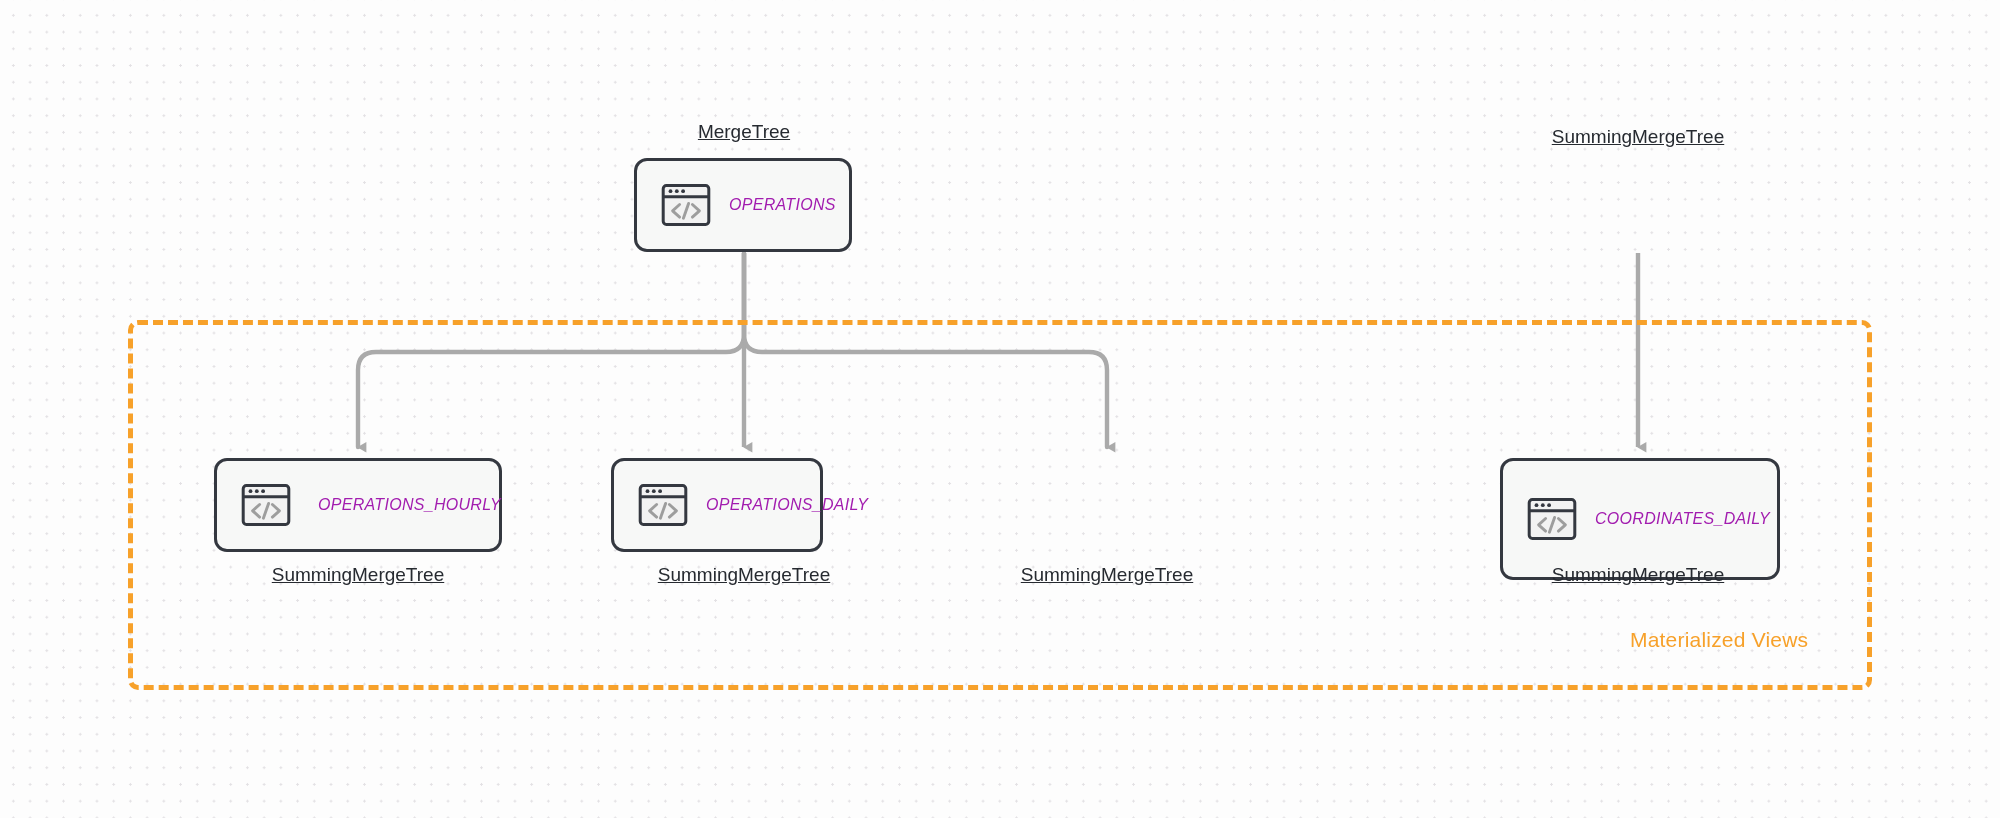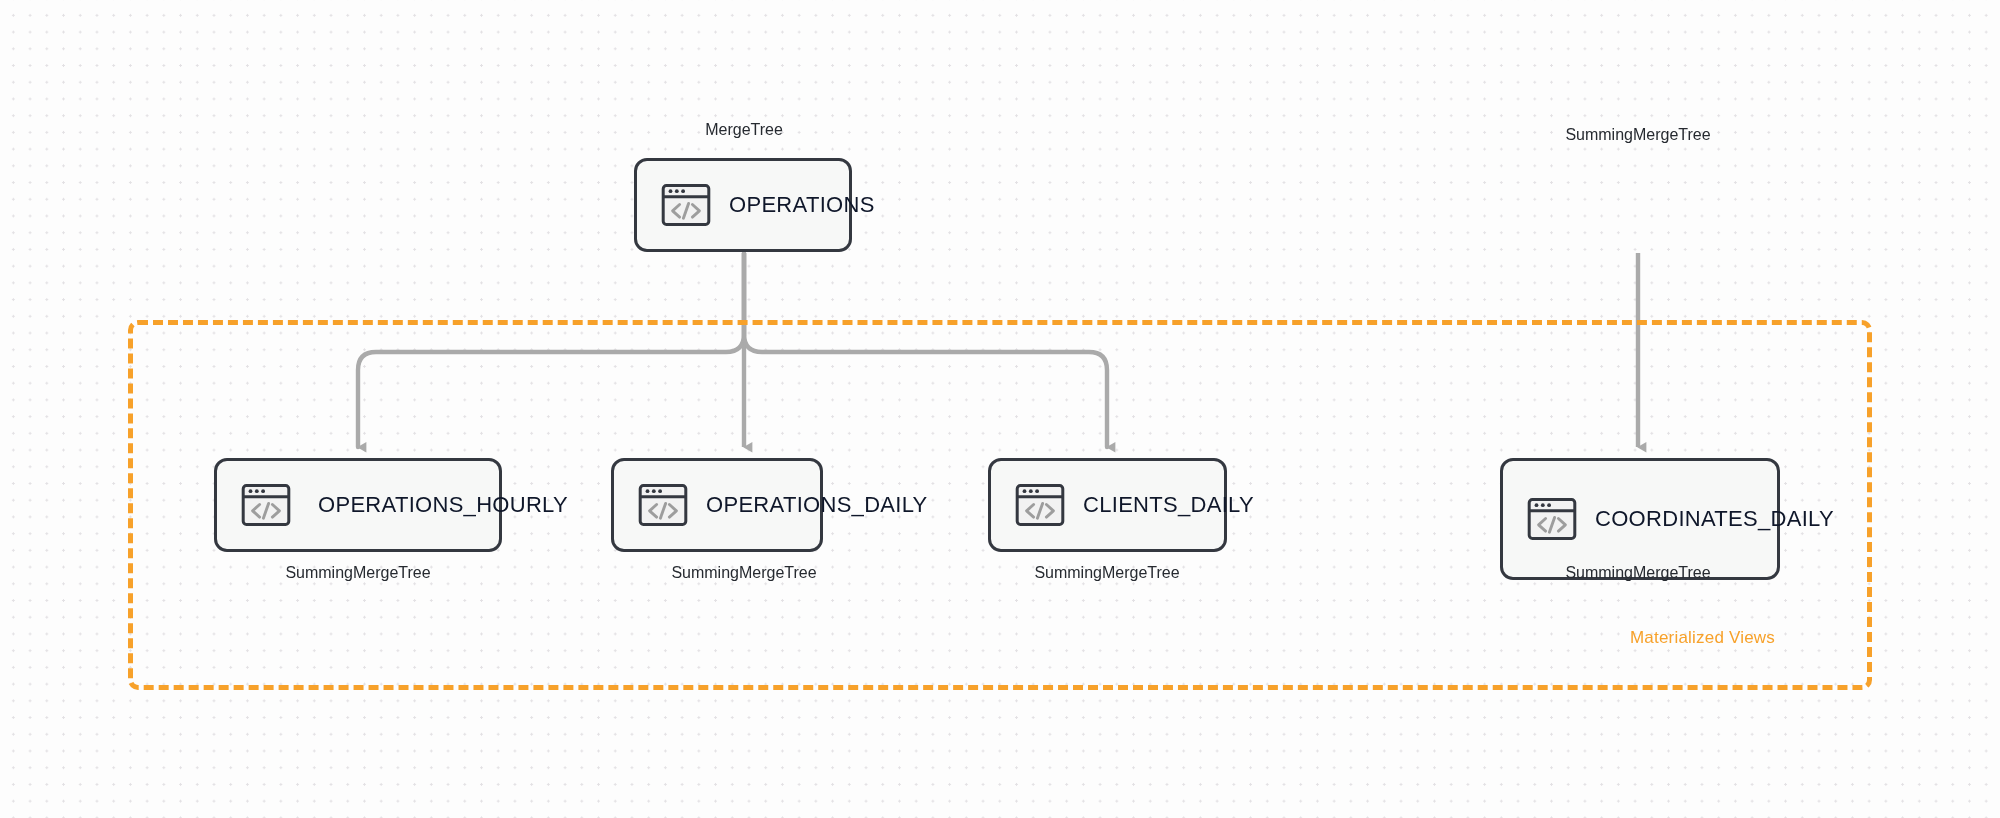--- a/index.html
+++ b/index.html
@@ -32,21 +32,21 @@
   
   .group-box {
     position: absolute;
     box-sizing: border-box;
     border: 5px dashed #f7a12a;
     border-radius: 10px;
   }
   .group-label {
     position: absolute;
     color: #f7a12a;
-    font-size: 17px;
+    font-size: 21px;
     letter-spacing: 0.2px;
     white-space: nowrap;
   }
 
   
   .node {
     position: absolute;
     box-sizing: border-box;
     background: #f7f8f7;
     border: 3.2px solid #343840;
@@ -55,34 +55,36 @@
     align-items: center;
     padding-left: 23px;
   }
   .node .win-icon {
     flex: 0 0 auto;
     width: 52px;
     height: 52px;
     margin-right: 17px;
   }
   .node-label {
-    font-size: 22px;
-    color: #0f172a;
+    font-size: 16px;
+    font-style: italic;
+    color: #a21caf;
     letter-spacing: 0.3px;
     white-space: nowrap;
   }
 
   
   .engine-caption {
     position: absolute;
-    font-size: 16px;
+    font-size: 19px;
     color: #262a30;
     white-space: nowrap;
     text-align: center;
     transform: translateX(-50%);
+    text-decoration: underline;
   }
 </style>
 </head>
 <body>
 
 <div id="canvas">
 
   <svg id="edges" viewBox="0 0 2000 818" width="2000" height="818">
     <defs>
       <marker id="arrowGray" markerWidth="12" markerHeight="12" refX="5.6" refY="9.6" orient="auto" markerUnits="userSpaceOnUse">
@@ -144,33 +146,20 @@
       <circle cx="16.8" cy="12.2" r="1.9" fill="#343840"></circle>
       <circle cx="23.1" cy="12.2" r="1.9" fill="#343840"></circle>
       <path d="M19.6 25.5 L12.6 31.8 L19.6 38.1" fill="none" stroke="#9d9d9d" stroke-width="2.9" stroke-linecap="round" stroke-linejoin="round"></path>
       <path d="M32.4 25.5 L39.4 31.8 L32.4 38.1" fill="none" stroke="#9d9d9d" stroke-width="2.9" stroke-linecap="round" stroke-linejoin="round"></path>
       <line x1="28.6" y1="24.4" x2="23.4" y2="39.2" stroke="#9d9d9d" stroke-width="2.9" stroke-linecap="round"></line>
     </svg>
     <span class="node-label">OPERATIONS_DAILY</span>
   </div>
   <div class="engine-caption" style="left:744px; top:564px;">SummingMergeTree</div>
 
-  <div class="node" style="left:988px; top:458px; width:239px; height:94px;">
-    <svg class="win-icon" viewBox="0 0 52 52">
-      <rect x="3.2" y="6.5" width="45.6" height="39" rx="3.2" fill="#f2f2f2" stroke="#343840" stroke-width="3"></rect>
-      <line x1="3.2" y1="17.8" x2="48.8" y2="17.8" stroke="#343840" stroke-width="3"></line>
-      <circle cx="10.5" cy="12.2" r="1.9" fill="#343840"></circle>
-      <circle cx="16.8" cy="12.2" r="1.9" fill="#343840"></circle>
-      <circle cx="23.1" cy="12.2" r="1.9" fill="#343840"></circle>
-      <path d="M19.6 25.5 L12.6 31.8 L19.6 38.1" fill="none" stroke="#9d9d9d" stroke-width="2.9" stroke-linecap="round" stroke-linejoin="round"></path>
-      <path d="M32.4 25.5 L39.4 31.8 L32.4 38.1" fill="none" stroke="#9d9d9d" stroke-width="2.9" stroke-linecap="round" stroke-linejoin="round"></path>
-      <line x1="28.6" y1="24.4" x2="23.4" y2="39.2" stroke="#9d9d9d" stroke-width="2.9" stroke-linecap="round"></line>
-    </svg>
-    <span class="node-label">CLIENTS_DAILY</span>
-  </div>
   <div class="engine-caption" style="left:1107px; top:564px;">SummingMergeTree</div>
 
   <div class="node" style="left:1500px; top:458px; width:280px; height:122px;">
     <svg class="win-icon" viewBox="0 0 52 52">
       <rect x="3.2" y="6.5" width="45.6" height="39" rx="3.2" fill="#f2f2f2" stroke="#343840" stroke-width="3"></rect>
       <line x1="3.2" y1="17.8" x2="48.8" y2="17.8" stroke="#343840" stroke-width="3"></line>
       <circle cx="10.5" cy="12.2" r="1.9" fill="#343840"></circle>
       <circle cx="16.8" cy="12.2" r="1.9" fill="#343840"></circle>
       <circle cx="23.1" cy="12.2" r="1.9" fill="#343840"></circle>
       <path d="M19.6 25.5 L12.6 31.8 L19.6 38.1" fill="none" stroke="#9d9d9d" stroke-width="2.9" stroke-linecap="round" stroke-linejoin="round"></path>

